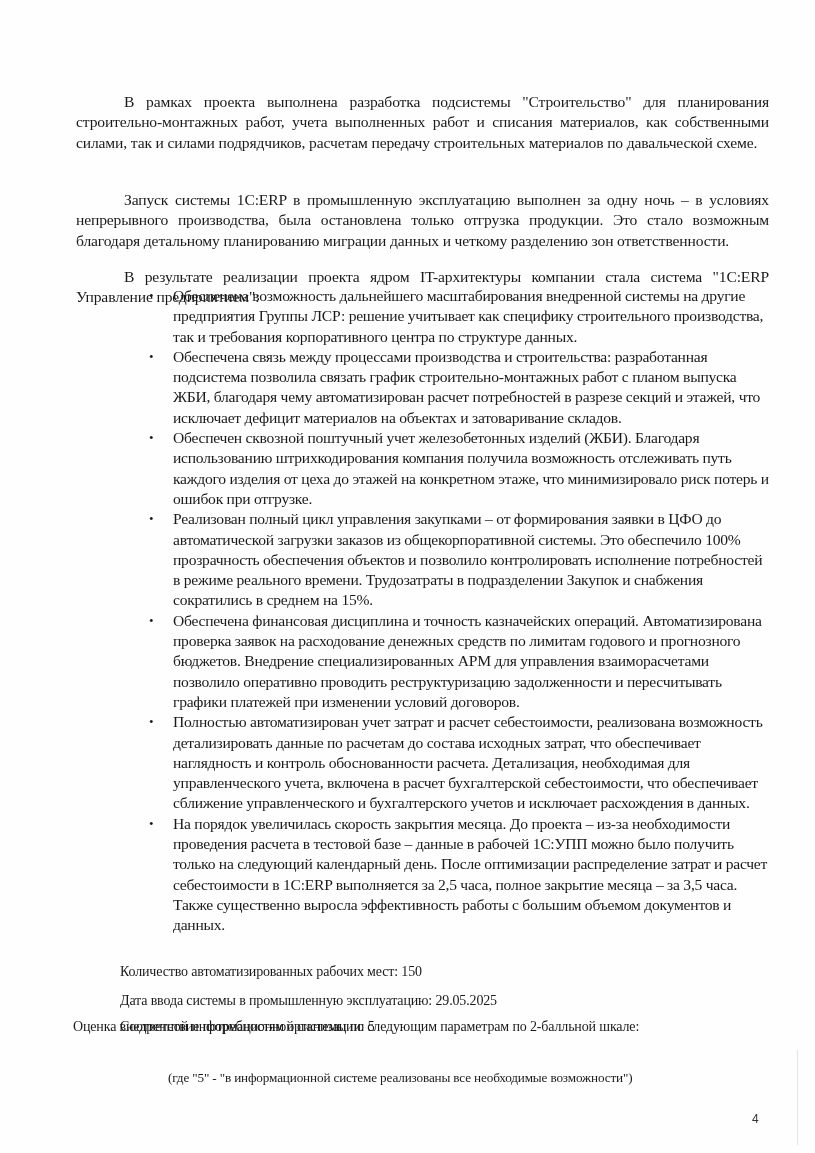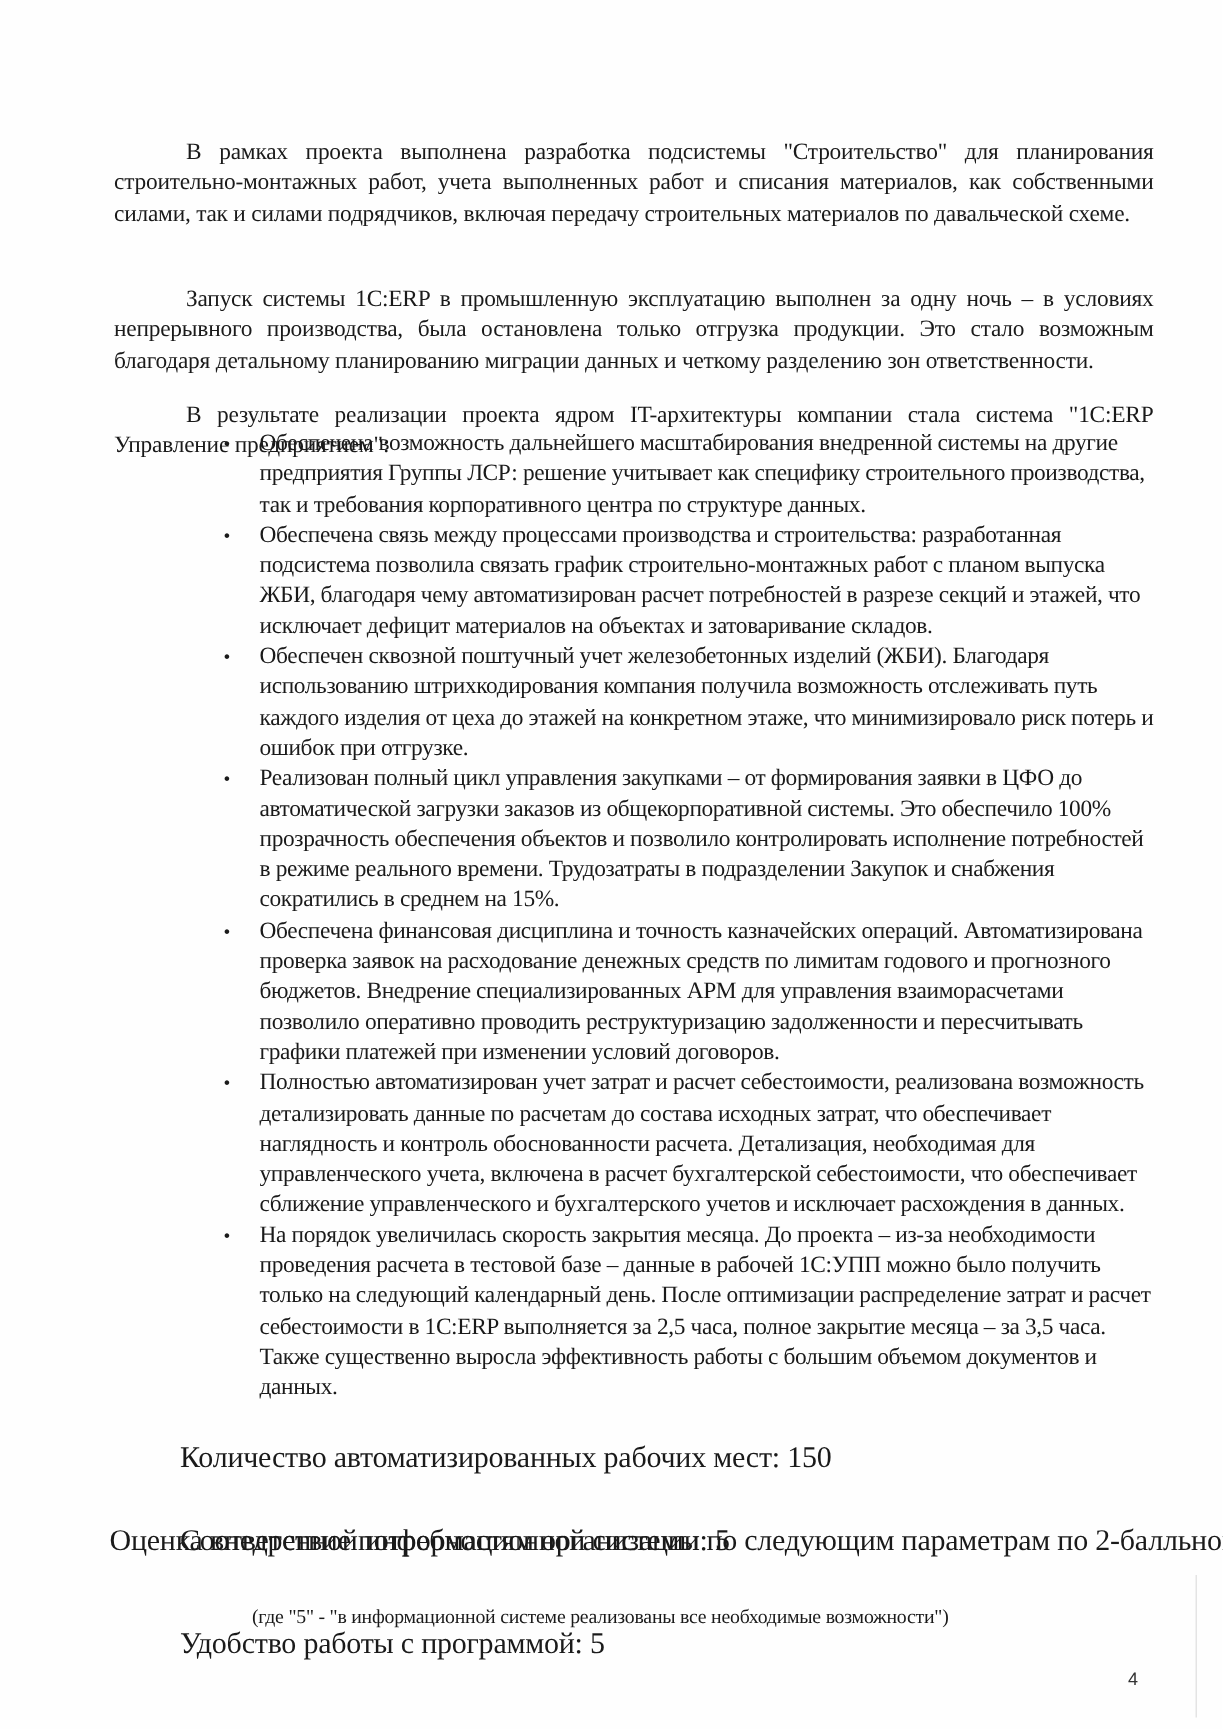--- a/index.html
+++ b/index.html
@@ -7,46 +7,46 @@
          font-family: "Liberation Serif", "DejaVu Serif", serif; color: #1a1a1a; }
   .page { position: absolute; left: 0; top: 0; width: 815px; height: 1153px; background: #fefefe; }
   .edge-line { position: absolute; left: 797px; top: 1050px; width: 1px; height: 95px; background: #e4e4e4; }
   .para { position: absolute; left: 76px; width: 693px; font-size: 15.6px; line-height: 20.3px;
           text-align: justify; margin: 0; letter-spacing: -0.15px; }
   .para .indent { display: inline-block; width: 48px; }
   ul.bullets { position: absolute; left: 173px; top: 286px; width: 600px; margin: 0; padding: 0; list-style: none;
                font-size: 15.6px; line-height: 20.3px; letter-spacing: -0.25px; }
   ul.bullets li { position: relative; margin: 0; }
   ul.bullets li .bullet { position: absolute; left: -24px; top: 0; font-size: 13px; }
-  .line { position: absolute; font-size: 20px; line-height: 20px; margin: 0; white-space: nowrap; letter-spacing: -0.15px; }
+  .line { position: absolute; font-size: 14px; line-height: 20px; margin: 0; white-space: nowrap; letter-spacing: -0.15px; }
   .small { font-size: 13.2px; }
   .page-num { position: absolute; left: 752px; top: 1112px; font-family: "Liberation Sans", sans-serif; font-size: 12px; color: #333; }
 </style>
 </head>
 <body>
 
 <div class="page">
 
-  <p class="para" style="top:92px;"><span class="indent"></span><span>В рамках проекта выполнена разработка подсистемы "Строительство" для планирования строительно-монтажных работ, учета выполненных работ и списания материалов, как собственными силами, так и силами подрядчиков, включая передачу строительных материалов по давальческой схеме.</span></p>
+  <p class="para" style="top:92px;"><span class="indent"></span><span>В рамках проекта выполнена разработка подсистемы "Строительство" для планирования строительно-монтажных работ, учета выполненных работ и списания материалов, как собственными силами, так и силами подрядчиков, расчетам передачу строительных материалов по давальческой схеме.</span></p>
 
   <p class="para" style="top:190px;"><span class="indent"></span><span>Запуск системы 1С:ERP в промышленную эксплуатацию выполнен за одну ночь – в условиях непрерывного производства, была остановлена только отгрузка продукции. Это стало возможным благодаря детальному планированию миграции данных и четкому разделению зон ответственности.</span></p>
 
   <p class="para" style="top:241px;margin-top:26px;"><span class="indent"></span><span>В результате реализации проекта ядром IT-архитектуры компании стала система "1С:ERP Управление предприятием":</span></p>
 
   <ul class="bullets">
     <li><span class="bullet">•</span><span>Обеспечена возможность дальнейшего масштабирования внедренной системы на другие предприятия Группы ЛСР: решение учитывает как специфику строительного производства, так и требования корпоративного центра по структуре данных.</span></li>
     <li><span class="bullet">•</span><span>Обеспечена связь между процессами производства и строительства: разработанная подсистема позволила связать график строительно-монтажных работ с планом выпуска ЖБИ, благодаря чему автоматизирован расчет потребностей в разрезе секций и этажей, что исключает дефицит материалов на объектах и затоваривание складов.</span></li>
     <li><span class="bullet">•</span><span>Обеспечен сквозной поштучный учет железобетонных изделий (ЖБИ). Благодаря использованию штрихкодирования компания получила возможность отслеживать путь каждого изделия от цеха до этажей на конкретном этаже, что минимизировало риск потерь и ошибок при отгрузке.</span></li>
     <li><span class="bullet">•</span><span>Реализован полный цикл управления закупками – от формирования заявки в ЦФО до автоматической загрузки заказов из общекорпоративной системы. Это обеспечило 100% прозрачность обеспечения объектов и позволило контролировать исполнение потребностей в режиме реального времени. Трудозатраты в подразделении Закупок и снабжения сократились в среднем на 15%.</span></li>
     <li><span class="bullet">•</span><span>Обеспечена финансовая дисциплина и точность казначейских операций. Автоматизирована проверка заявок на расходование денежных средств по лимитам годового и прогнозного бюджетов. Внедрение специализированных АРМ для управления взаиморасчетами позволило оперативно проводить реструктуризацию задолженности и пересчитывать графики платежей при изменении условий договоров.</span></li>
     <li><span class="bullet">•</span><span>Полностью автоматизирован учет затрат и расчет себестоимости, реализована возможность детализировать данные по расчетам до состава исходных затрат, что обеспечивает наглядность и контроль обоснованности расчета. Детализация, необходимая для управленческого учета, включена в расчет бухгалтерской себестоимости, что обеспечивает сближение управленческого и бухгалтерского учетов и исключает расхождения в данных.</span></li>
     <li><span class="bullet">•</span><span>На порядок увеличилась скорость закрытия месяца. До проекта – из-за необходимости проведения расчета в тестовой базе – данные в рабочей 1С:УПП можно было получить только на следующий календарный день. После оптимизации распределение затрат и расчет себестоимости в 1С:ERP выполняется за 2,5 часа, полное закрытие месяца – за 3,5 часа. Также существенно выросла эффективность работы с большим объемом документов и данных.</span></li>
   </ul>
 
   <p class="line" style="left:120px; top:962px;">Количество автоматизированных рабочих мест: 150</p>
+  <p class="line" style="left:120px; top:991px;">Дата ввода системы в промышленную эксплуатацию: 29.05.2025</p>
   <p class="line" style="left:73px; top:1017px;">Оценка внедренной информационной системы по следующим параметрам по 2-балльной шкале:</p>
   <p class="line" style="left:120px; top:1017px;">Соответствие потребностям организации: 5</p>
   <p class="line small" style="left:168px; top:1068px;">(где "5" - "в информационной системе реализованы все необходимые возможности")</p>
-  <p class="line" style="left:120px; top:1086px;">Удобство работы с программой: 5</p>
 
   <div class="page-num">4</div>
   <div class="edge-line"></div>
 </div>
 
 </body></html>

